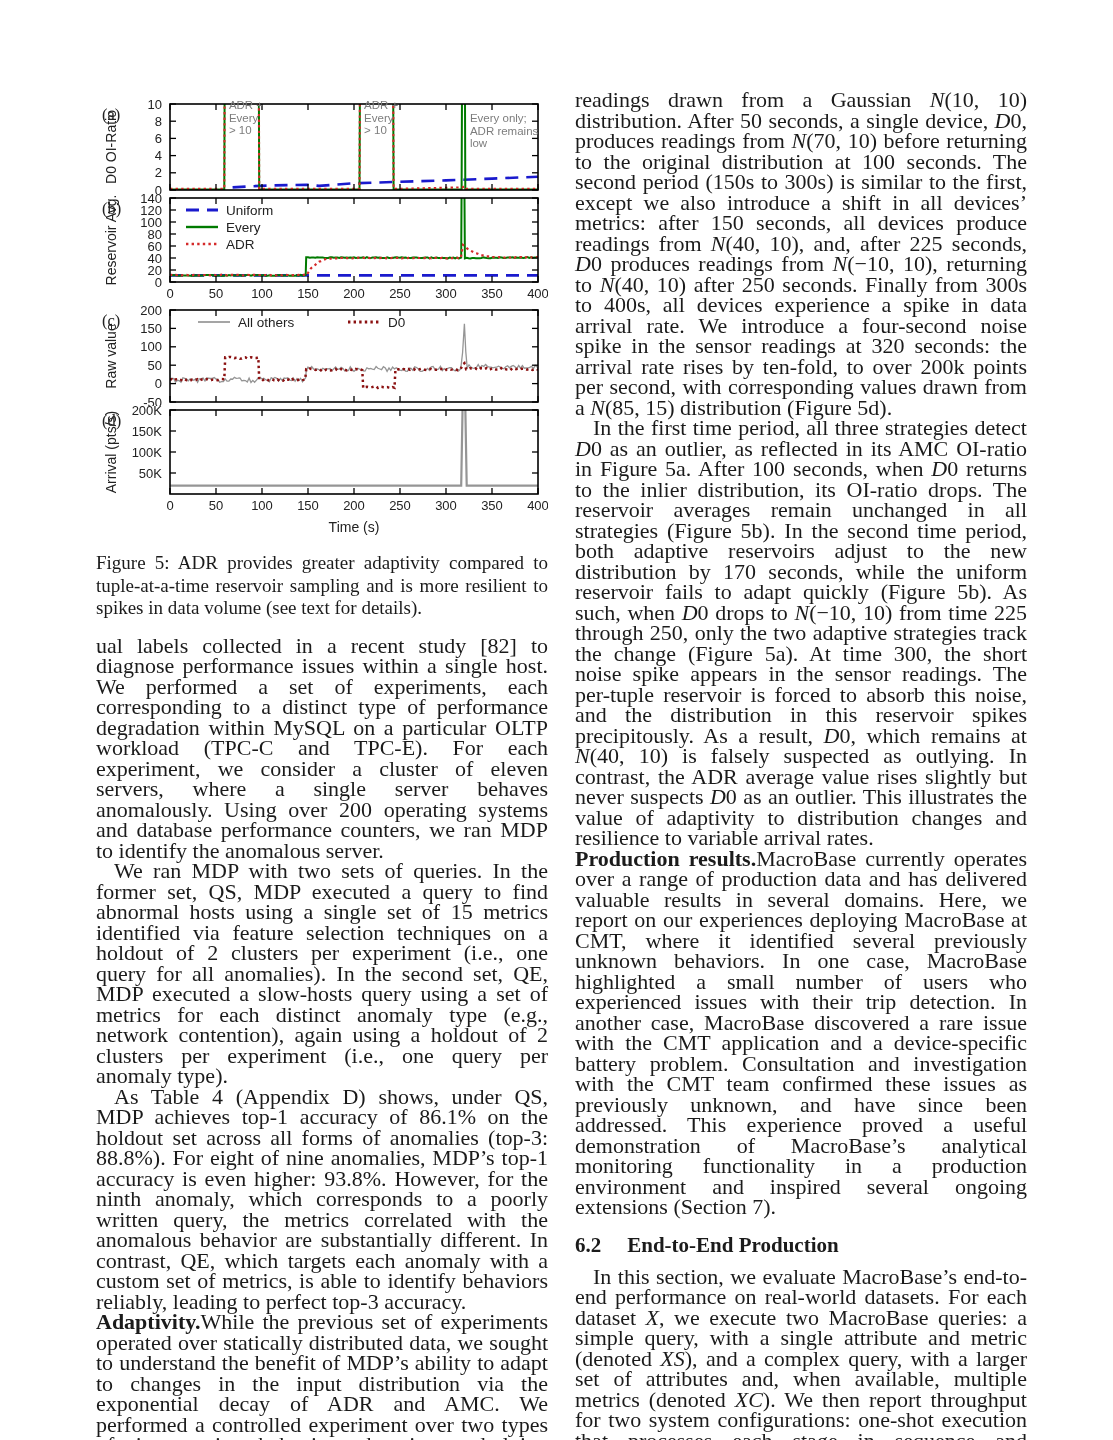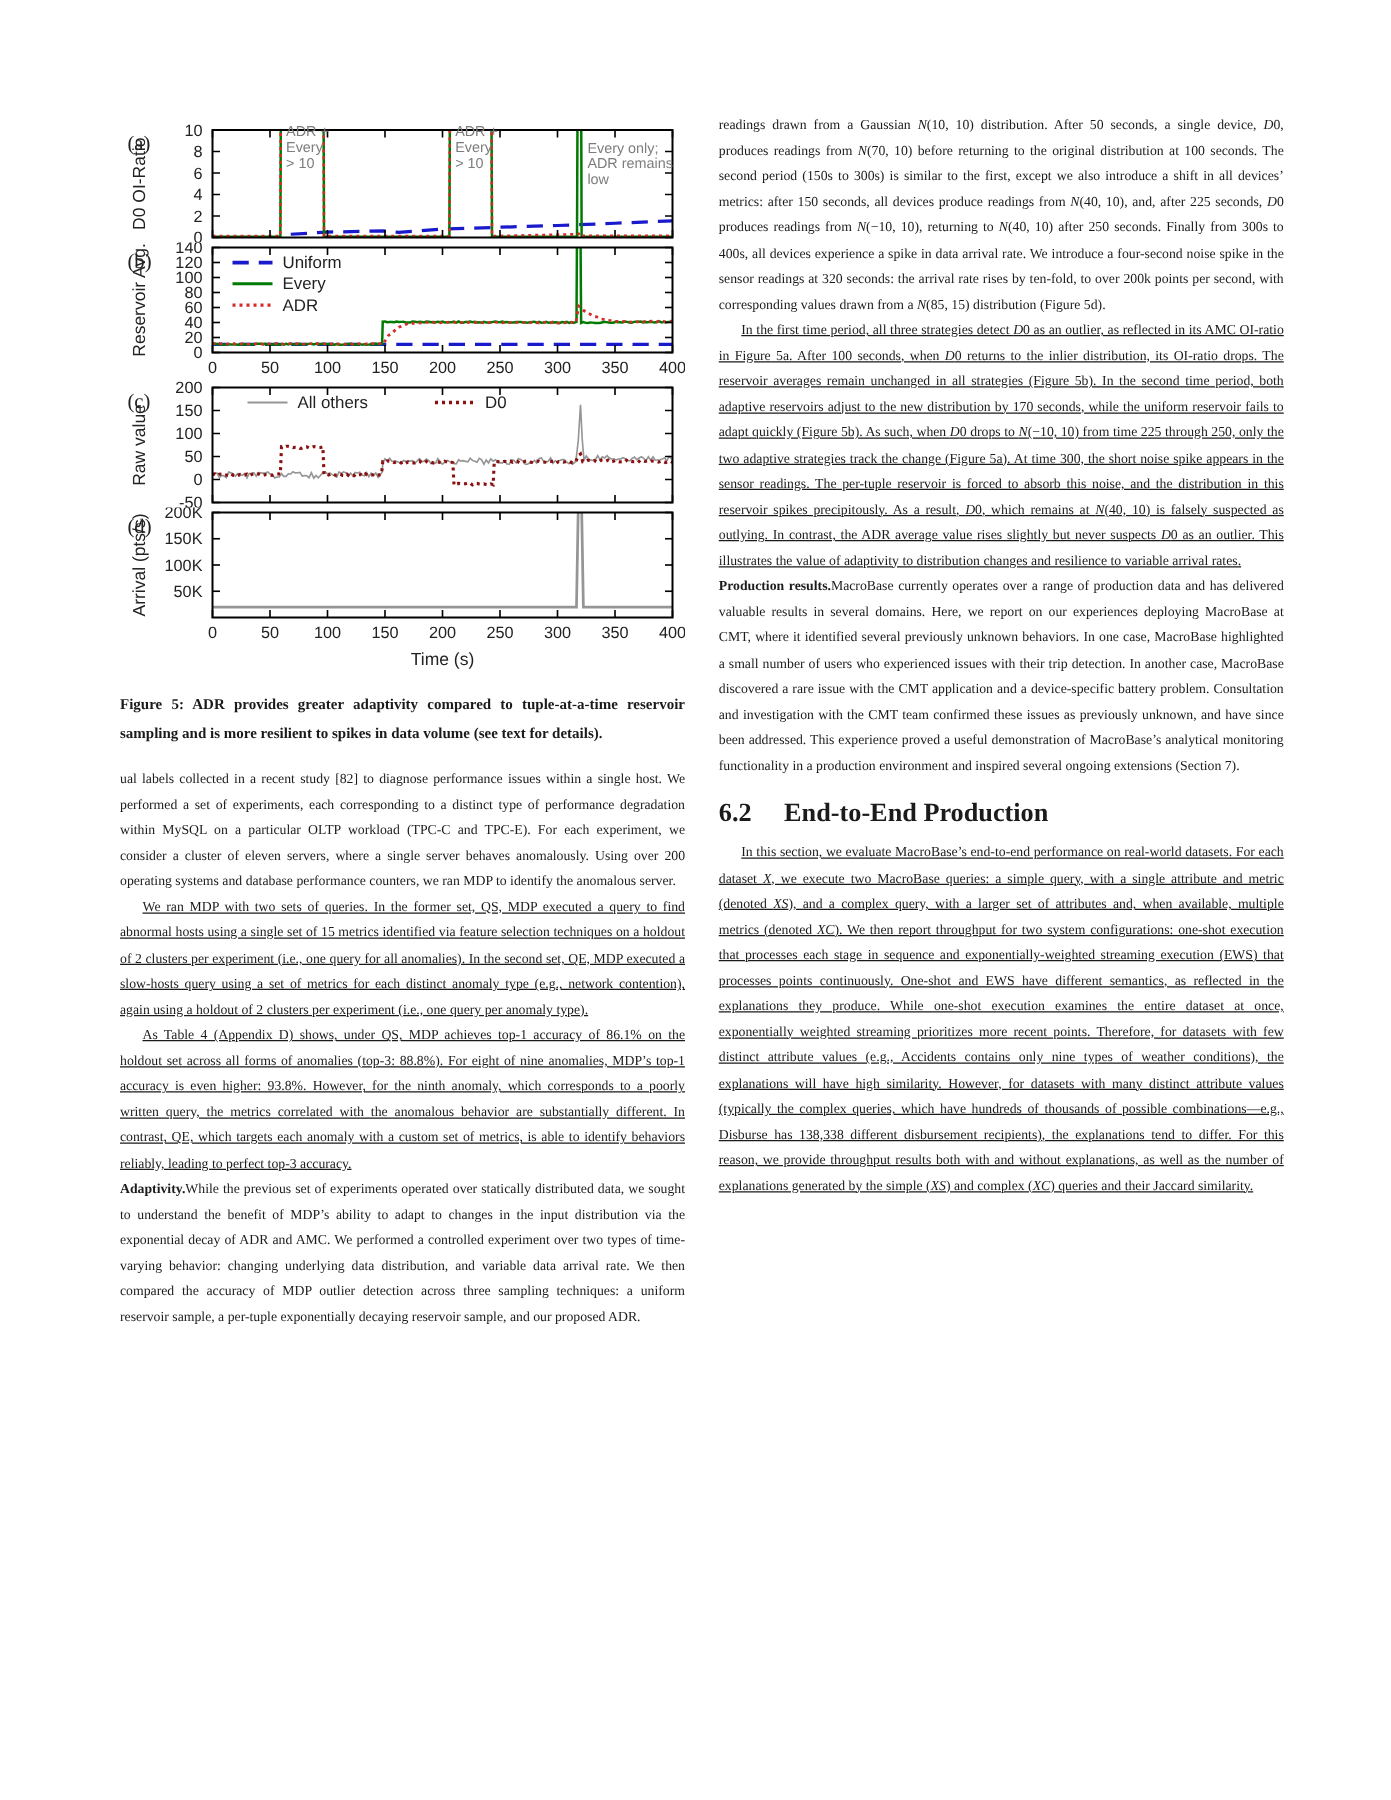--- a/index.html
+++ b/index.html
@@ -5,29 +5,29 @@
   html,body { margin:0; padding:0; }
   body {
     width:1113px; height:1440px; position:relative;
     background:#ffffff; color:#1b1b1b;
     font-family:"Liberation Serif", serif;
   }
   .col { position:absolute; top:90px; width:452px; }
   #left-col  { left:96px; }
   #right-col { left:575px; }
 
-  p.body { font-size:11px; line-height:20.5px; text-align:justify; margin:0; }
-  p.indent { text-indent:18px;text-decoration:underline; }
+  p.body { font-size:22px; line-height:20.5px; text-align:justify; margin:0; }
+  p.indent { text-indent:18px; }
   .lead { font-weight:700; margin-right:0; }
 
   h2.section { font-size:21px; font-weight:700; margin:15px 0 9px 0; }
   h2.section .num { margin-right:26px;margin-top:40px; }
 
   .caption {
-    font-weight:700; font-size:12px; line-height:22.6px;
+    font-weight:400; font-size:19px; line-height:22.6px;
     text-align:justify; margin:12px 0 16px 0;
   }
 
   #figure-charts { position:relative; margin-top:6px; }
   .chart-row { position:relative; }
   svg { display:block; }
   svg text { font-family:"Liberation Sans", sans-serif; fill:#222; }
   svg .tick-label { font-size:13px; }
   svg .axis-label { font-size:14px; }
   svg .panel-label { font-family:"Liberation Serif", serif; font-size:16.5px; }

